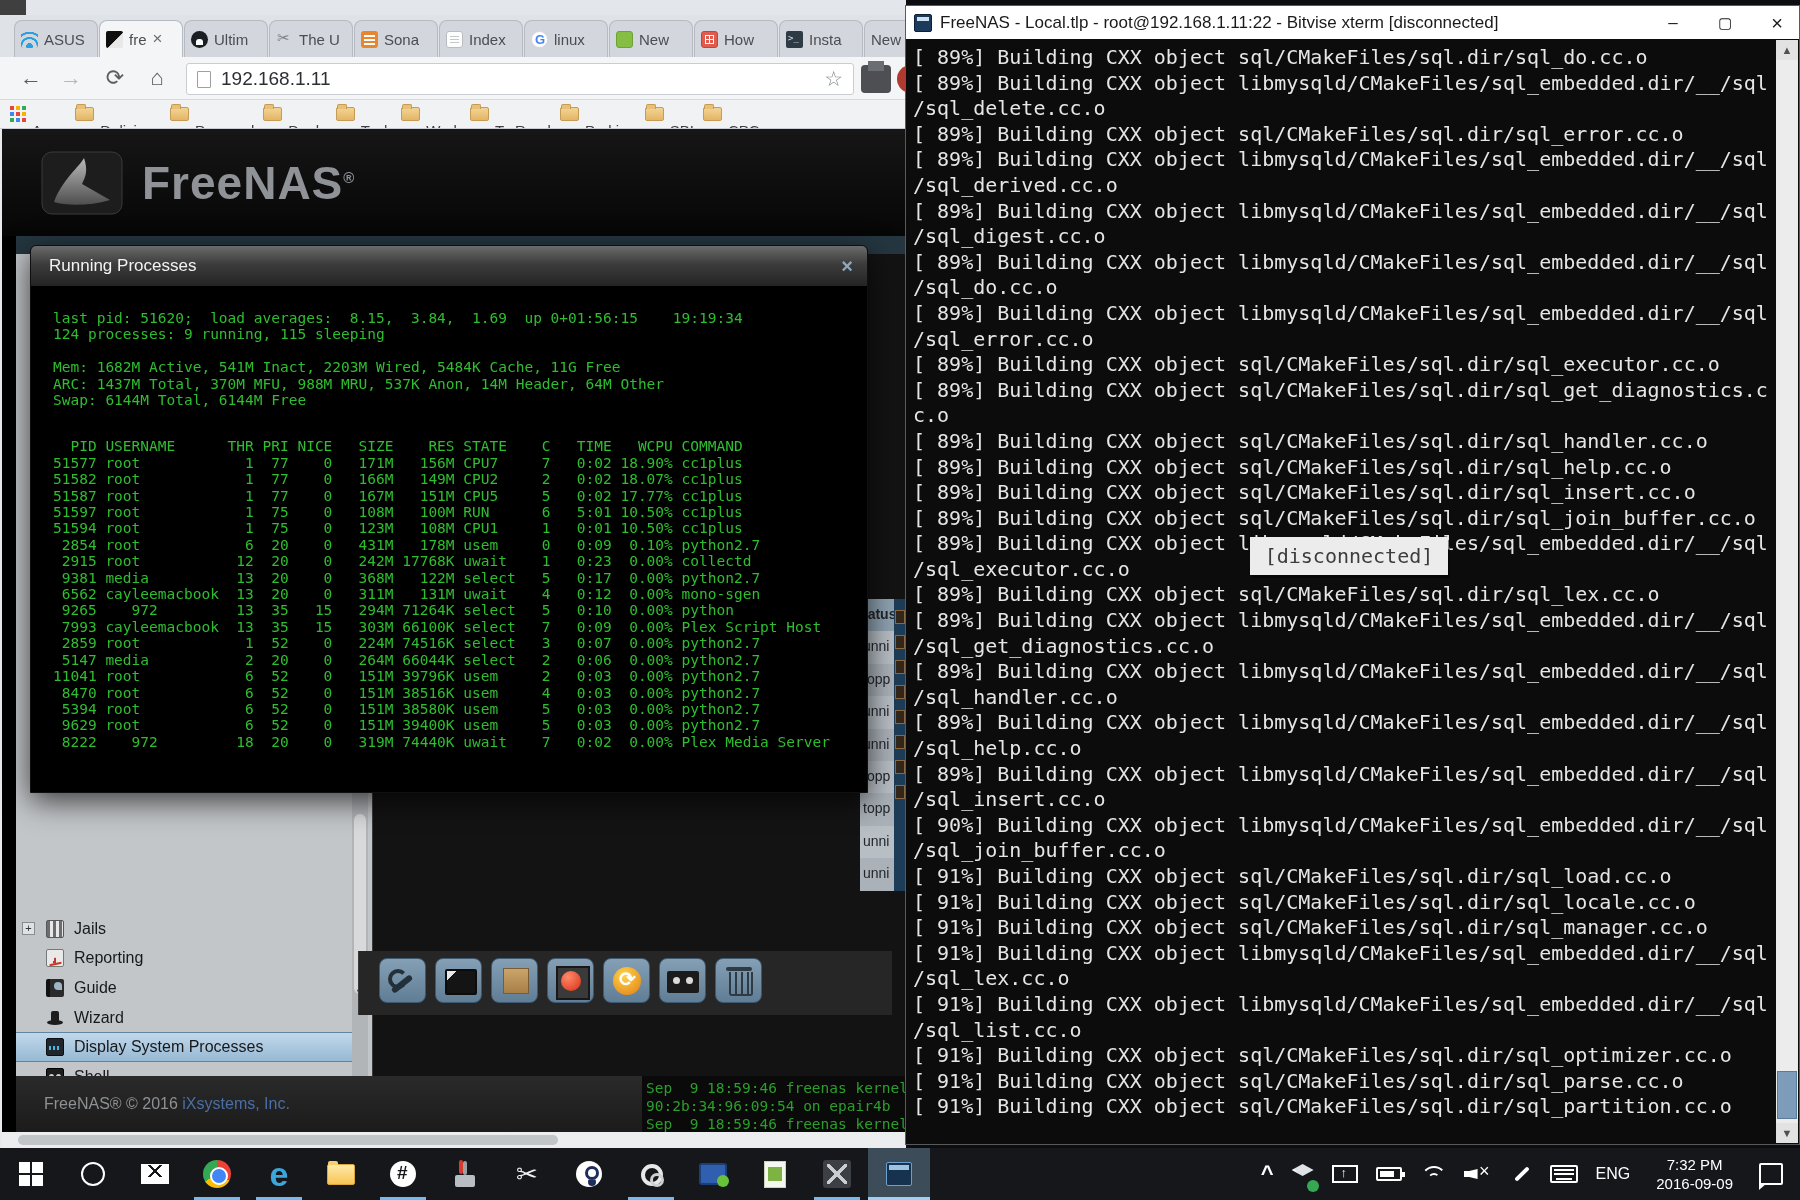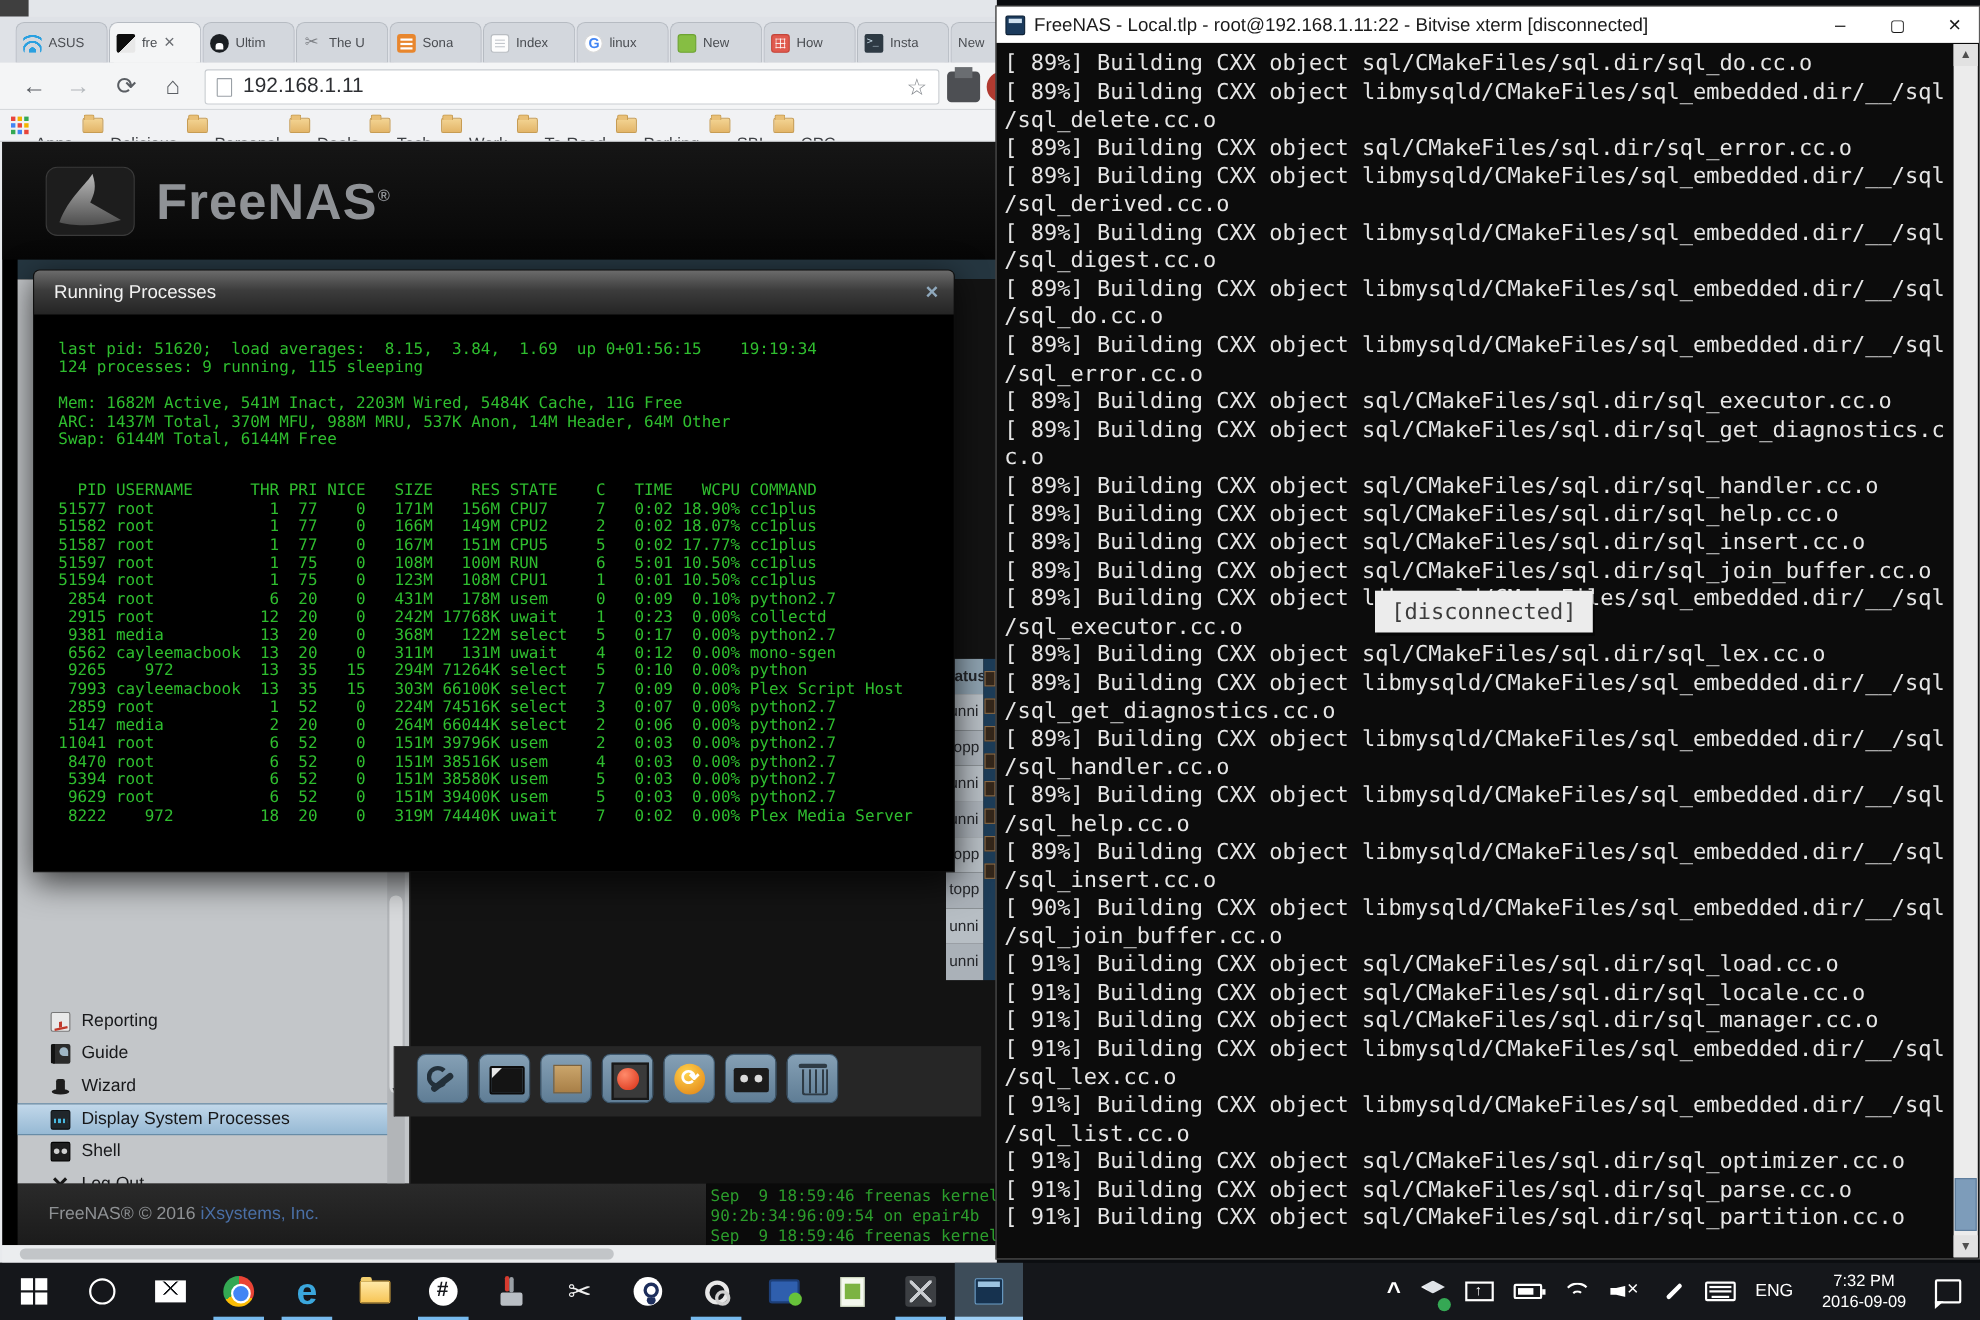--- a/index.html
+++ b/index.html
@@ -8,21 +8,21 @@
   .abs { position:absolute; }
 
   
   .browser { left:0; top:0; width:906px; height:1148px; background:#e8eaed; }
   .frame-top { left:0; top:0; width:906px; height:15px; background:#e3e6ea; }
   .frame-corner { left:0; top:0; width:26px; height:22px; background:#3f3f3f; }
 
   .tabstrip { left:0; top:15px; width:906px; height:42px; background:#dfe2e7; }
   .tab { position:absolute; top:5px; height:37px; width:84px; background:#d3d7dd; border:1px solid #b6bbc2; border-bottom:none; border-radius:8px 8px 0 0; display:flex; align-items:center; gap:6px; padding:0 6px; overflow:hidden; }
   .tab.active { background:#f4f5f6; z-index:3; }
-  .tab .tlabel { font-size:12px; color:#4a4d52; white-space:nowrap; overflow:hidden; }
+  .tab .tlabel { font-size:15px; color:#4a4d52; white-space:nowrap; overflow:hidden; }
   .tab .tclose::before { content:"×"; font-size:17px; color:#6a6d72; }
   .ticon { width:17px; height:17px; flex:0 0 auto; border-radius:3px; position:relative; }
   .ti-wifi { background:radial-gradient(circle at 50% 90%, #2aa0e0 18%, transparent 20%), radial-gradient(circle at 50% 90%, transparent 40%, #2aa0e0 42%, #2aa0e0 52%, transparent 54%, transparent 70%, #2aa0e0 72%, #2aa0e0 82%, transparent 84%); }
   .ti-shark { background:linear-gradient(135deg,#0e0e0e 55%, #e8e8e8 56%); border-radius:2px; }
   .ti-github { background:#1b1f23; border-radius:50%; }
   .ti-github::after { content:""; position:absolute; left:5px; top:8px; width:7px; height:6px; background:#fff; border-radius:3px 3px 0 0; }
   .ti-scissors::before { content:"✂"; position:absolute; left:1px; top:-2px; font-size:15px; color:#7c7f84; }
   .ti-sonarr { background:#e8862d; }
   .ti-sonarr::after { content:""; position:absolute; left:3px; top:4px; width:11px; height:2px; background:#fff; box-shadow:0 4px 0 #fff, 0 8px 0 #fff; }
   .ti-doc { background:#fdfdfd; border:1px solid #b9bdc2; }
@@ -344,20 +344,25 @@
           <path d="M14 52 C 22 30, 40 16, 44 8 C 48 20, 46 26, 42 34 L 70 50 C 50 56, 26 56, 14 52 Z" fill="url(#sg)"></path>
         </svg>
         <div class="fn-logo-text"><span>FreeNAS</span><sup>®</sup></div>
       </div>
       <div class="fn-navstrip"></div>
 
       <div class="fn-body">
         <div class="sidebar">
           <div class="sb-items">
             <div class="sb-item">
+              <div class="expander"></div>
+              <div class="sbi i-jails"></div>
+              <span class="lbl">Jails</span>
+            </div>
+            <div class="sb-item">
               <div class="sbi i-report"></div>
               <span class="lbl">Reporting</span>
             </div>
             <div class="sb-item">
               <div class="sbi i-guide"></div>
               <span class="lbl">Guide</span>
             </div>
             <div class="sb-item">
               <div class="sbi i-wizard"></div>
               <span class="lbl">Wizard</span>

